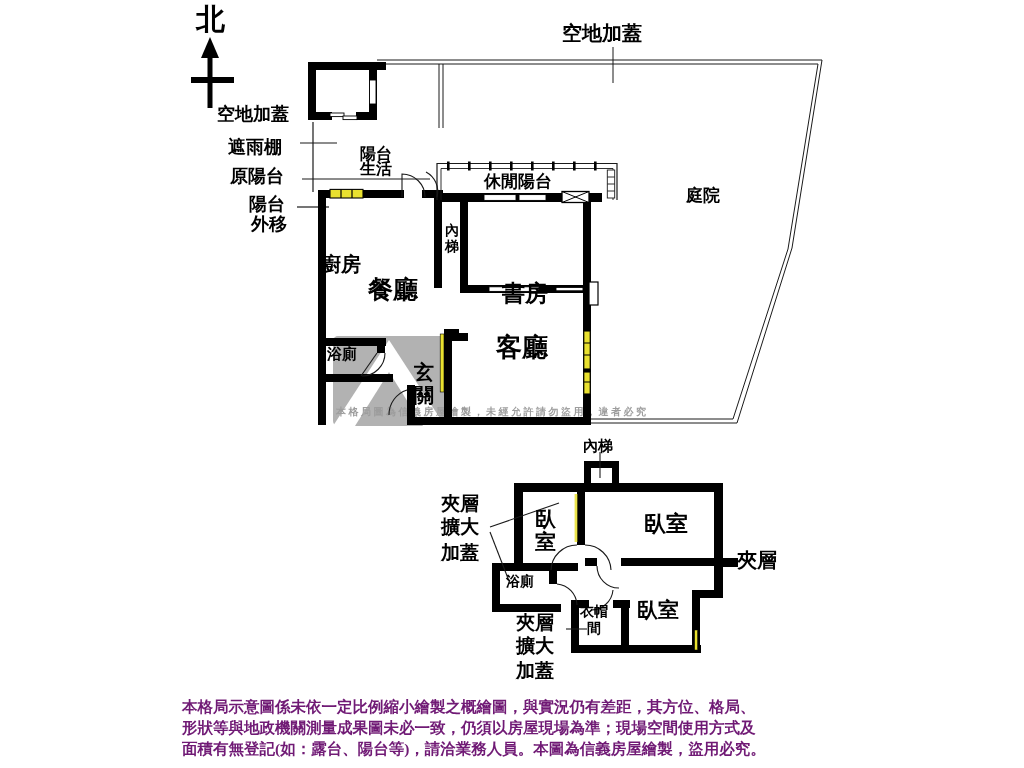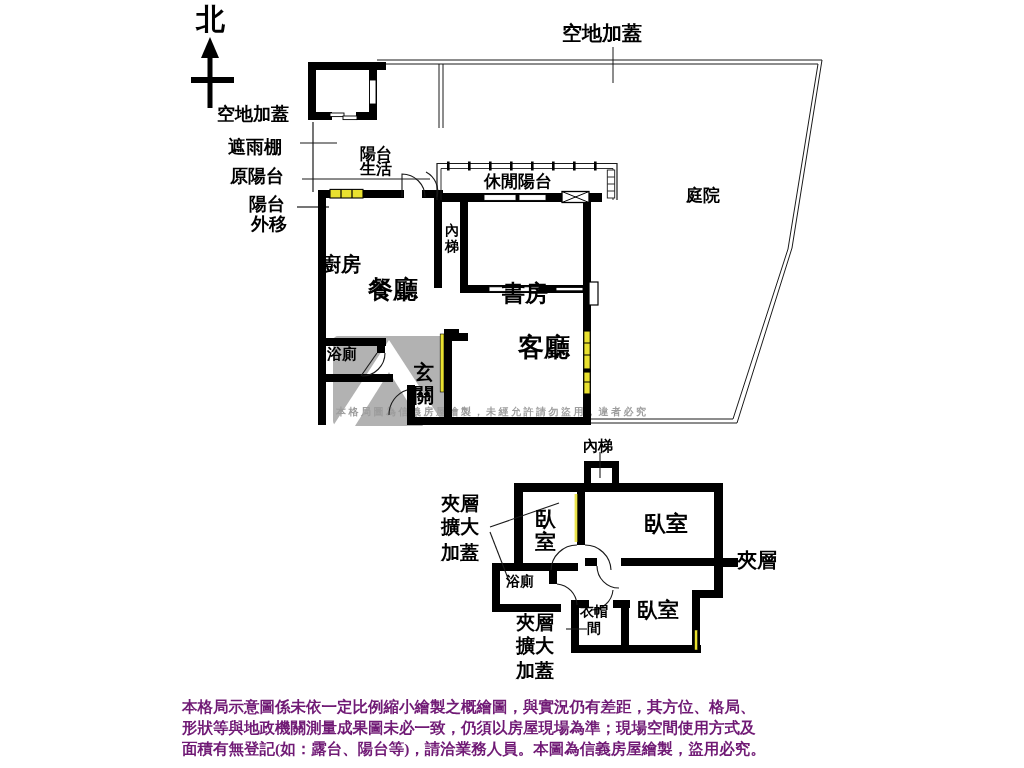--- a/index.html
+++ b/index.html
@@ -194,21 +194,21 @@
     <div class="lbl" style="left:360px;top:145px;font-size:16px;">陽台</div>
     <div class="lbl" style="left:484px;top:173px;font-size:17px;">休閒陽台</div>
     <div class="lbl" style="left:686px;top:187px;font-size:17px;">庭院</div>
 
     <div class="lbl vlbl" style="left:445px;top:223px;font-size:14px;width:15px;line-height:16px;">內梯</div>
     <div class="lbl" style="left:502px;top:242px;font-size:23px;margin-top:40px;">書房</div>
     <div class="lbl" style="left:321px;top:254px;font-size:20px;">廚房</div>
     <div class="lbl" style="left:368px;top:276px;font-size:25px;">餐廳</div>
     <div class="lbl" style="left:327px;top:346px;font-size:15px;">浴廁</div>
     <div class="lbl vlbl" style="left:414px;top:361px;font-size:20px;width:22px;line-height:23px;">玄關</div>
-    <div class="lbl" style="left:518px;top:334px;font-size:26px;">客廳</div>
+    <div class="lbl" style="left:496px;top:334px;font-size:26px;">客廳</div>
 
     <div class="lbl" style="left:583px;top:438px;font-size:15px;">內梯</div>
     <div class="lbl" style="left:441px;top:494px;font-size:19px;">夾層</div>
     <div class="lbl" style="left:441px;top:517px;font-size:19px;">擴大</div>
     <div class="lbl" style="left:441px;top:543px;font-size:19px;">加蓋</div>
     <div class="lbl vlbl" style="left:535px;top:508px;font-size:21px;width:24px;line-height:23px;">臥室</div>
     <div class="lbl" style="left:644px;top:512px;font-size:22px;">臥室</div>
     <div class="lbl" style="left:737px;top:550px;font-size:20px;">夾層</div>
     <div class="lbl" style="left:506px;top:574px;font-size:14px;">浴廁</div>
     <div class="lbl" style="left:580px;top:604px;font-size:14px;">衣帽</div>

